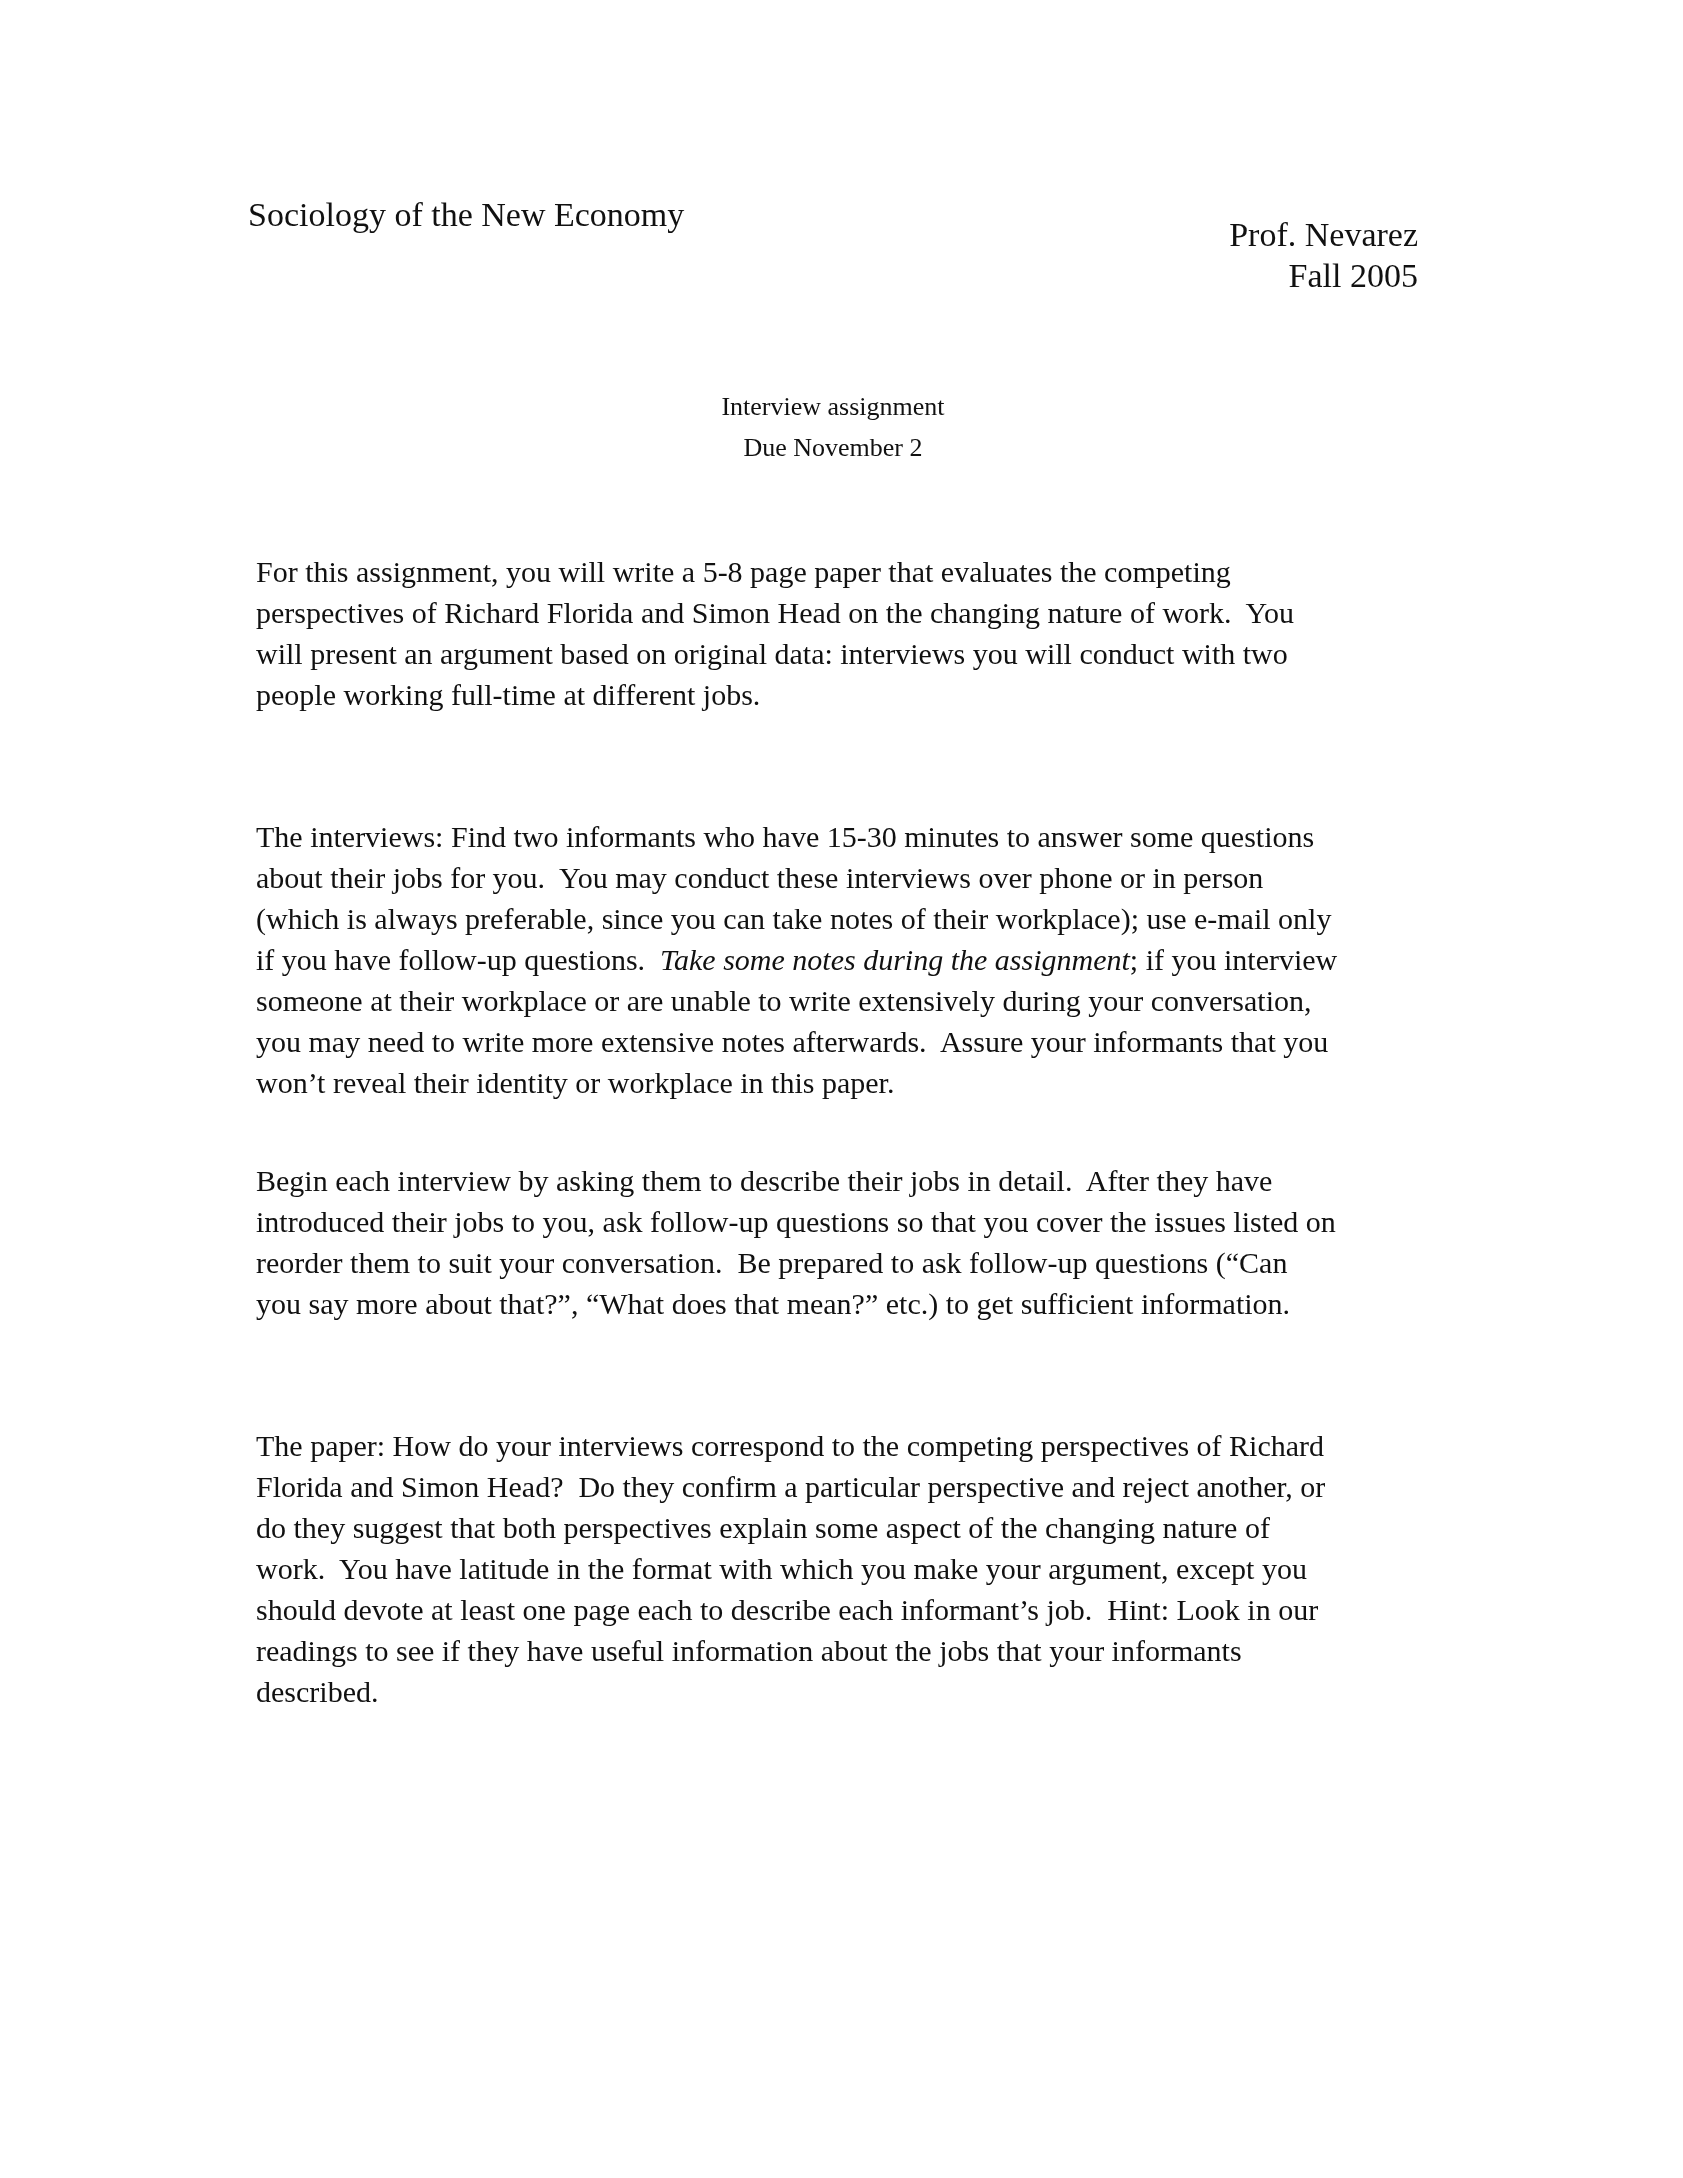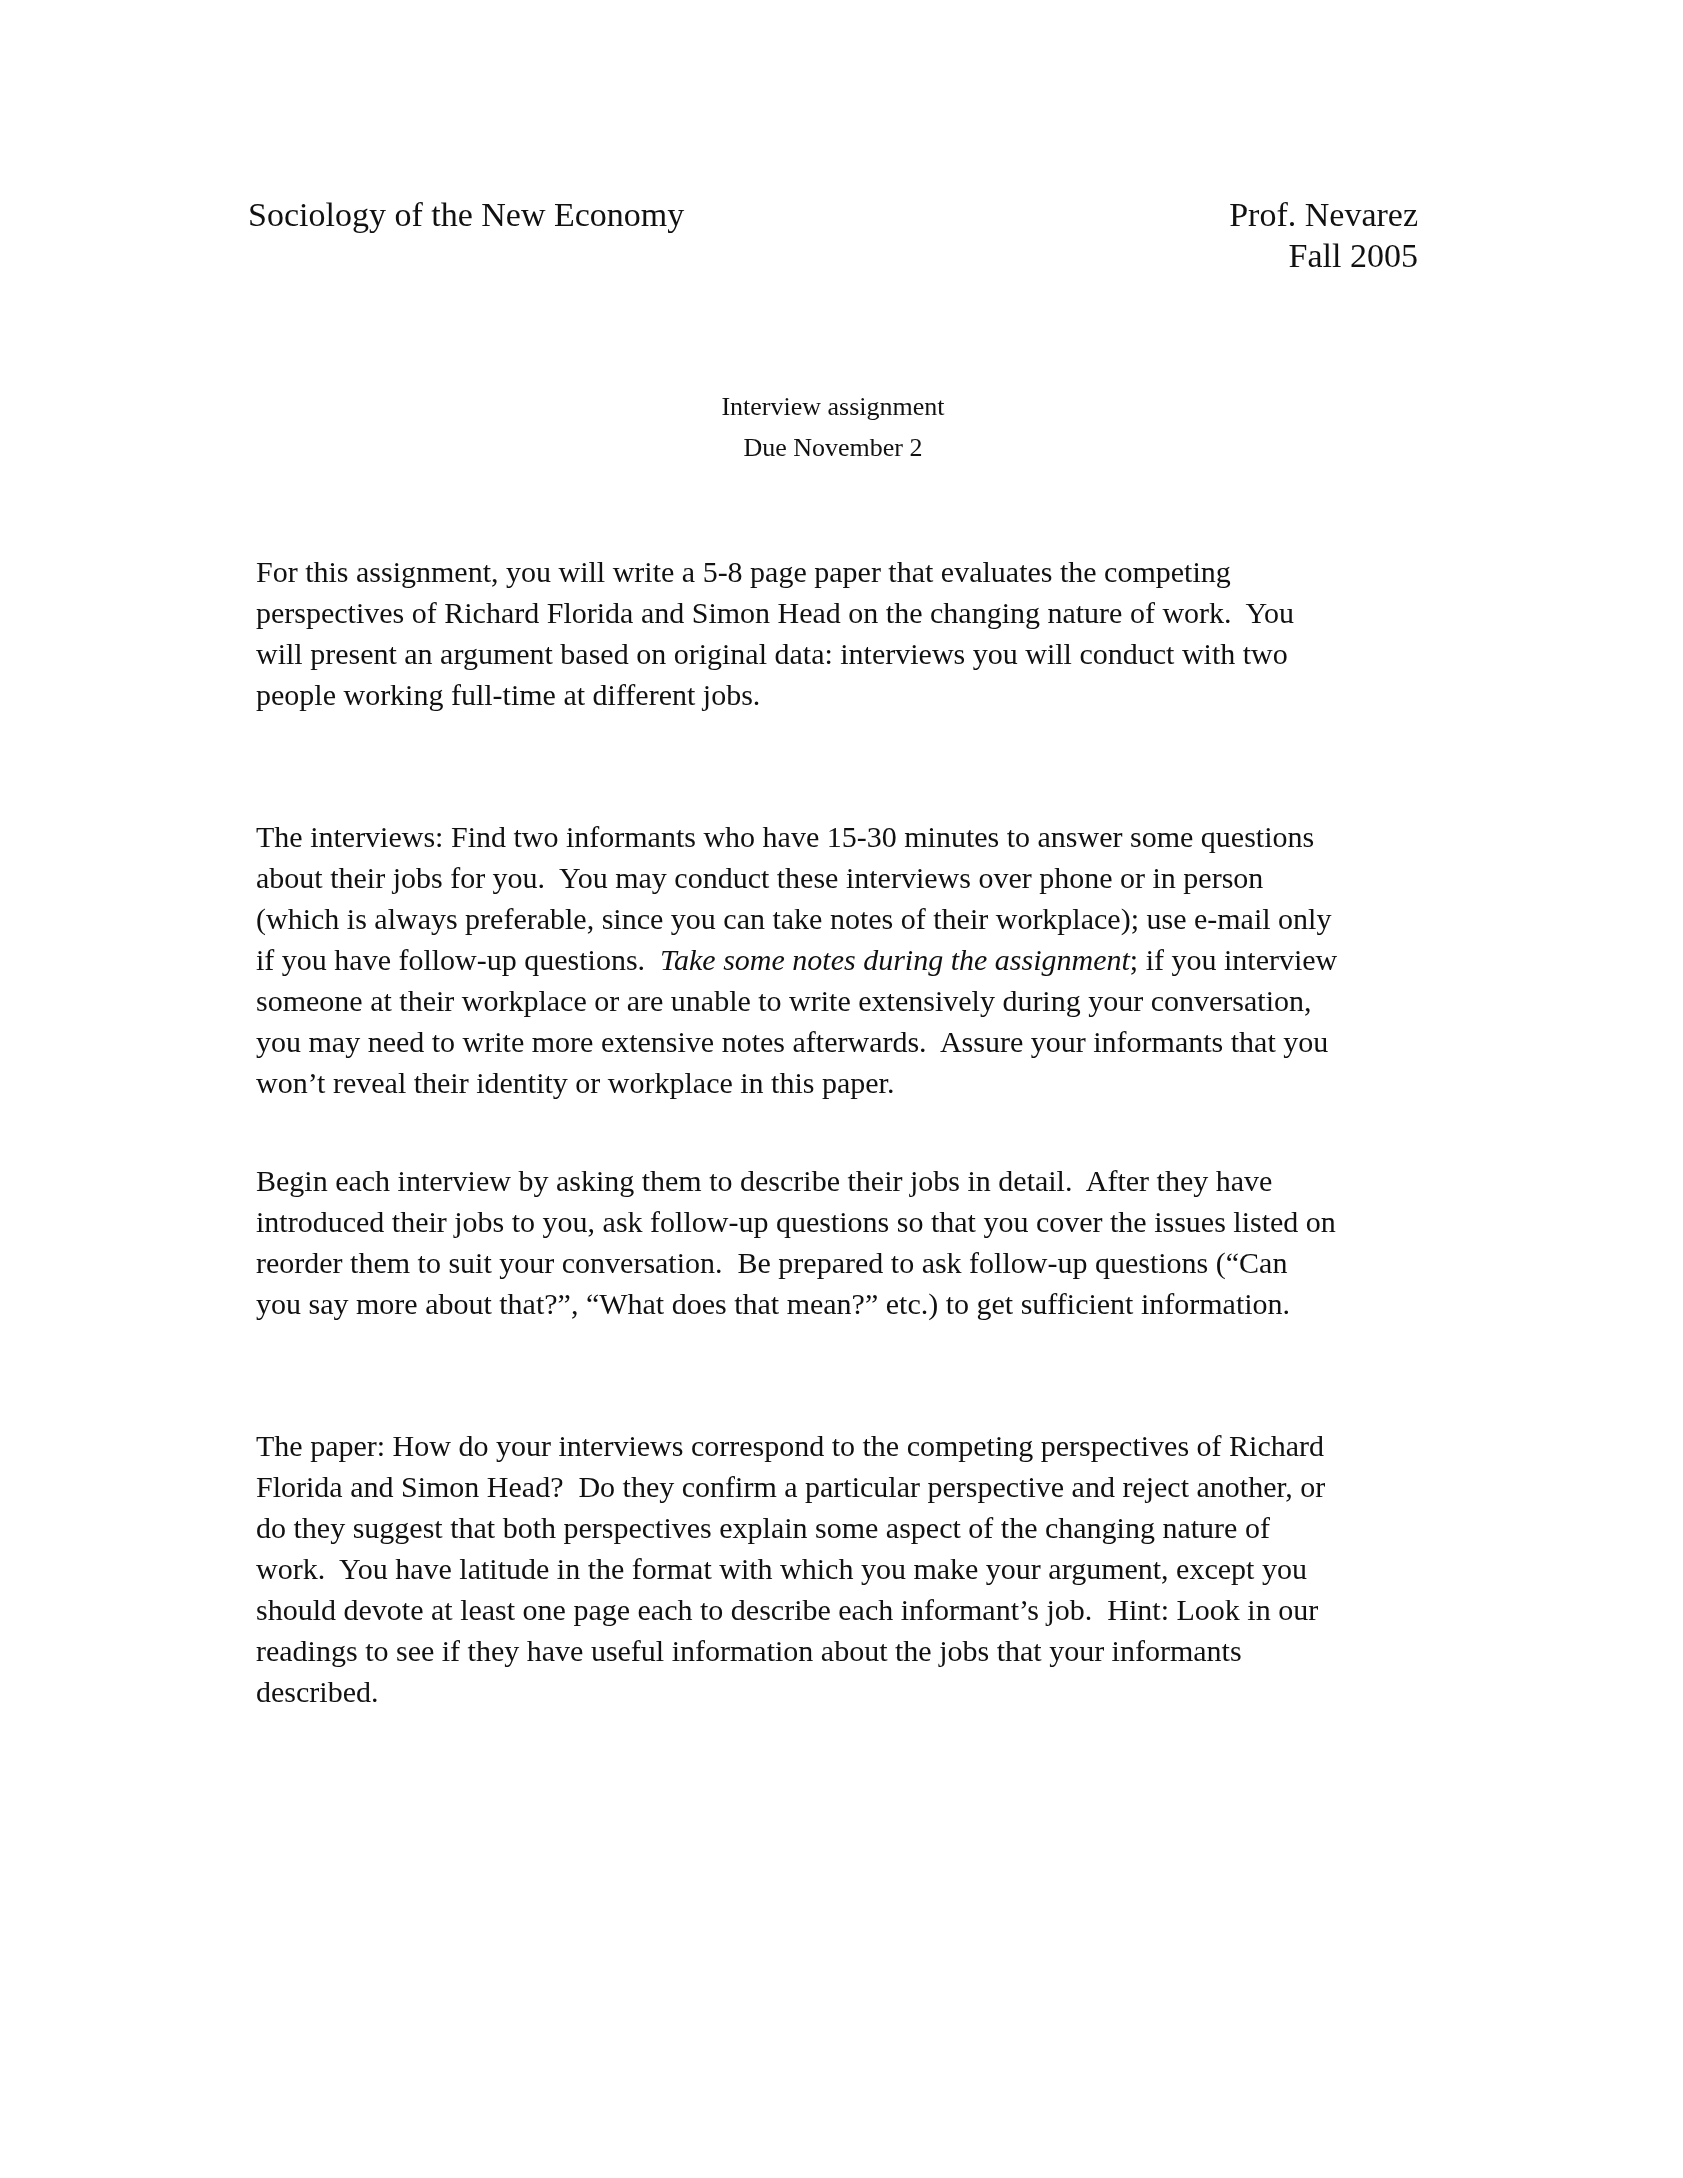--- a/index.html
+++ b/index.html
@@ -32,21 +32,21 @@
     display: flex;
     justify-content: space-between;
     align-items: flex-start;
   }
   .header-col {
     font-size: 34px;
     line-height: 41px;
     white-space: nowrap;
   }
   .header-col.left  { text-align: left; }
-  .header-col.right { text-align: right; }
+  .header-col.right { text-align: right; margin-top: 20px; }
 
   
   .title-block {
     position: absolute;
     left: 248px;
     top: 386px;
     width: 1170px;
     text-align: center;
   }
   .title-line {

